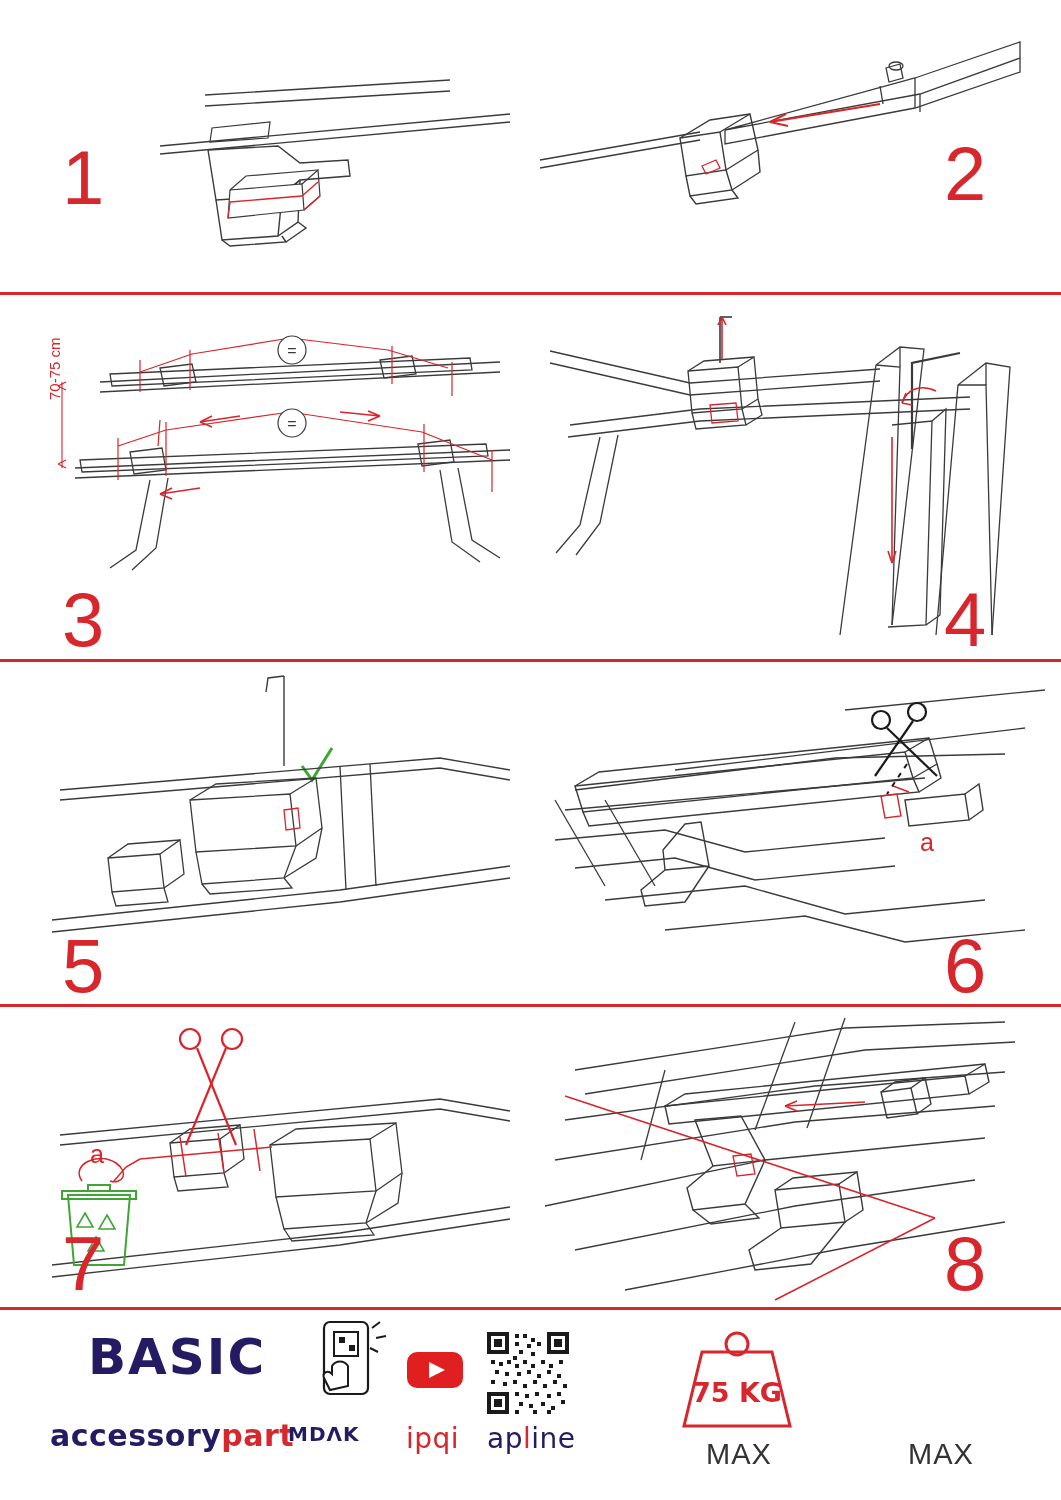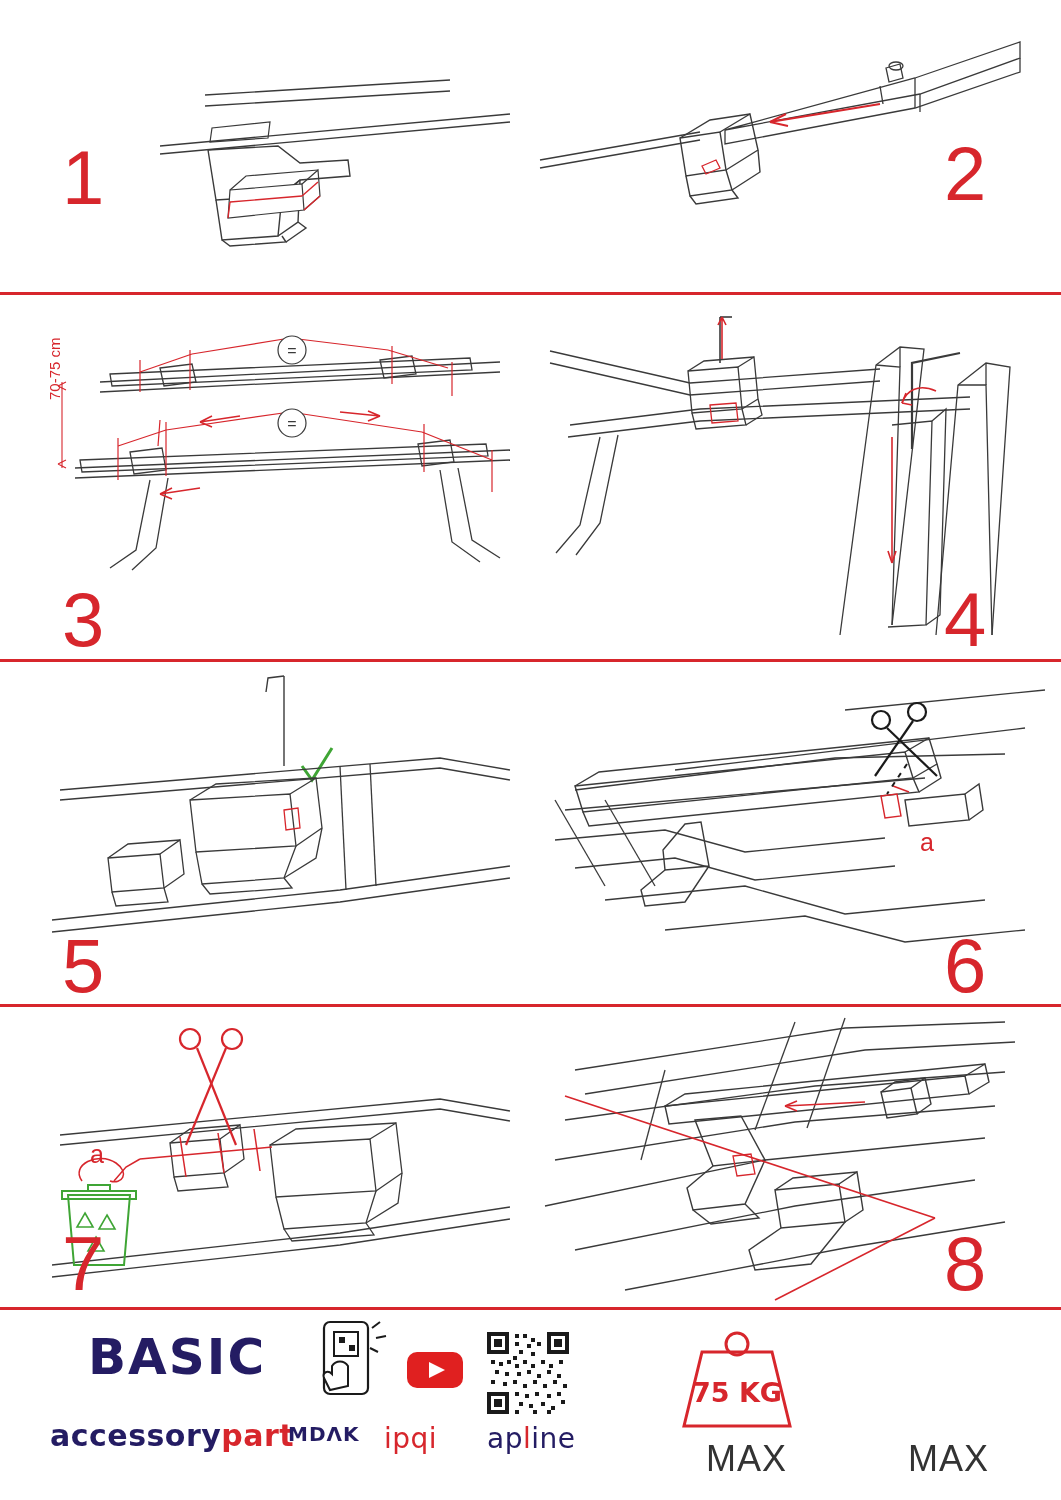--- a/index.html
+++ b/index.html
@@ -56,37 +56,37 @@
     color:#241c63;
   }
   .accessory-word .part { color:#d7262c; }
   .brand-mdak {
     position:absolute; left:288px; top:112px;
     font-family:"DejaVu Sans", sans-serif;
     font-size:20px; font-weight:bold; letter-spacing:1px;
     color:#241c63;
   }
   .brand-ipqi {
-    position:absolute; left:384px; top:112px;
+    position:absolute; left:406px; top:112px;
     font-family:"DejaVu Sans", sans-serif;
     font-size:28px; letter-spacing:0.5px;
     color:#d7262c;
   }
   .brand-apline {
     position:absolute; left:487px; top:112px;
     font-family:"DejaVu Sans", sans-serif;
     font-size:28px; letter-spacing:0.5px;
     color:#241c63;
   }
   .brand-apline .l { color:#d7262c; }
 
   .max-label {
     position:absolute;
     font-family:"Liberation Sans", sans-serif;
-    font-size:36px; color:#333; letter-spacing:1px;
+    font-size:29px; color:#333; letter-spacing:1px;
   }
   .kg-text {
     font-family:"DejaVu Sans", sans-serif;
     font-size:27px; font-weight:bold; fill:#d7262c;
   }
   .kmh-text {
     font-family:"Liberation Sans", sans-serif;
     font-size:13px; fill:#333;
   }
   .gauge-num { font-family:"Liberation Sans", sans-serif; font-size:13px; fill:#7a7a2a; }

